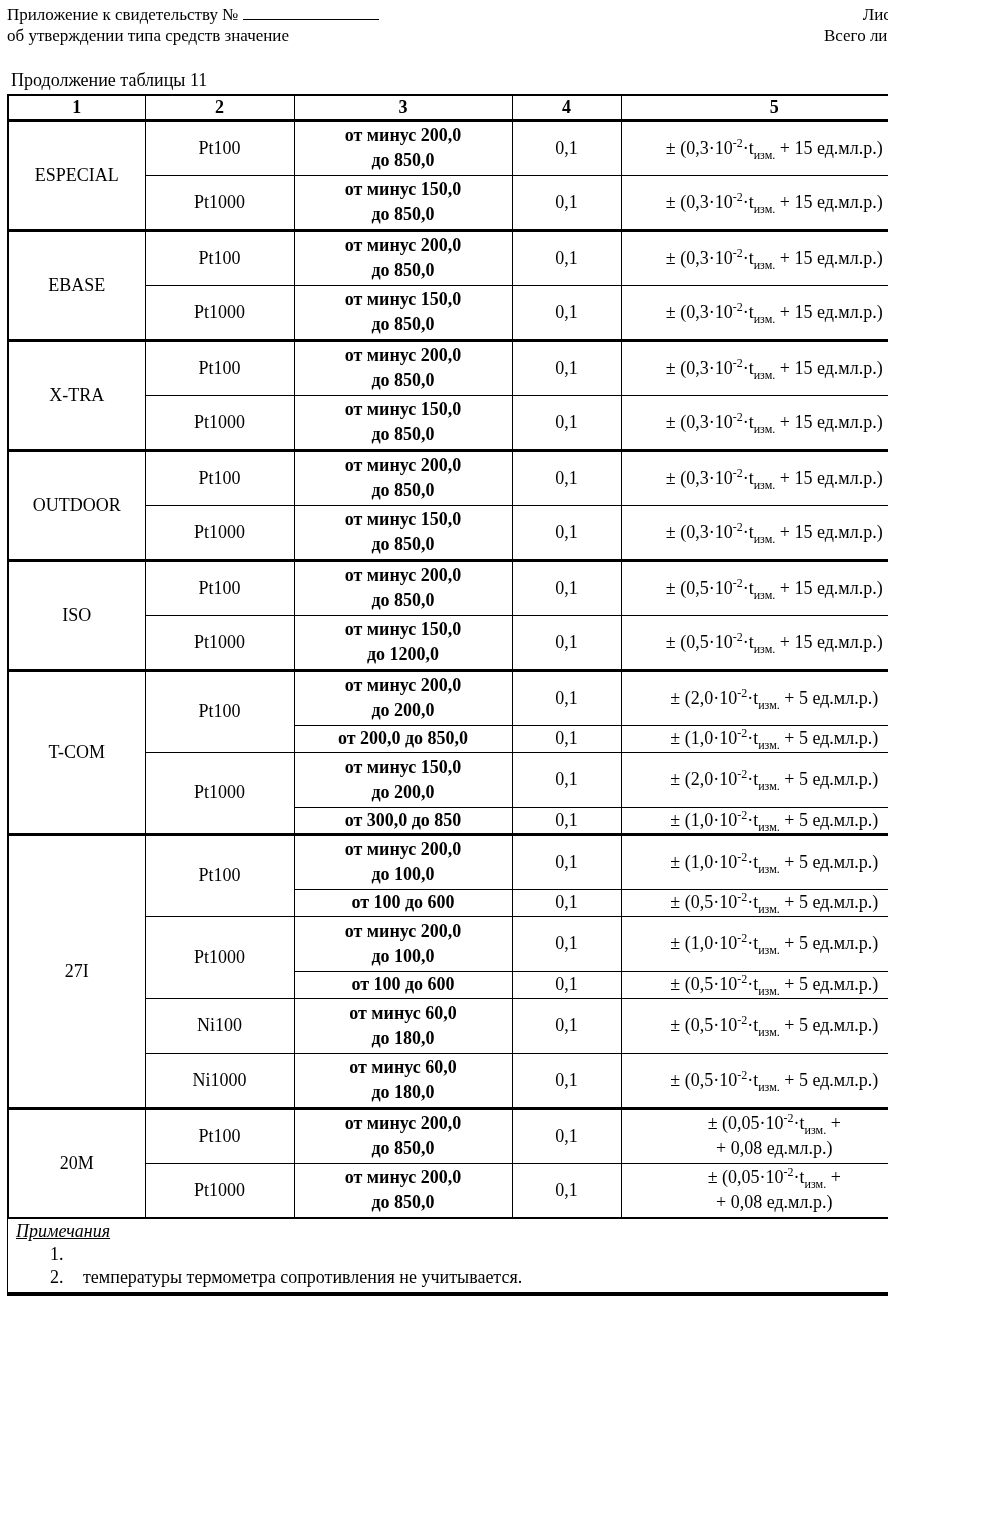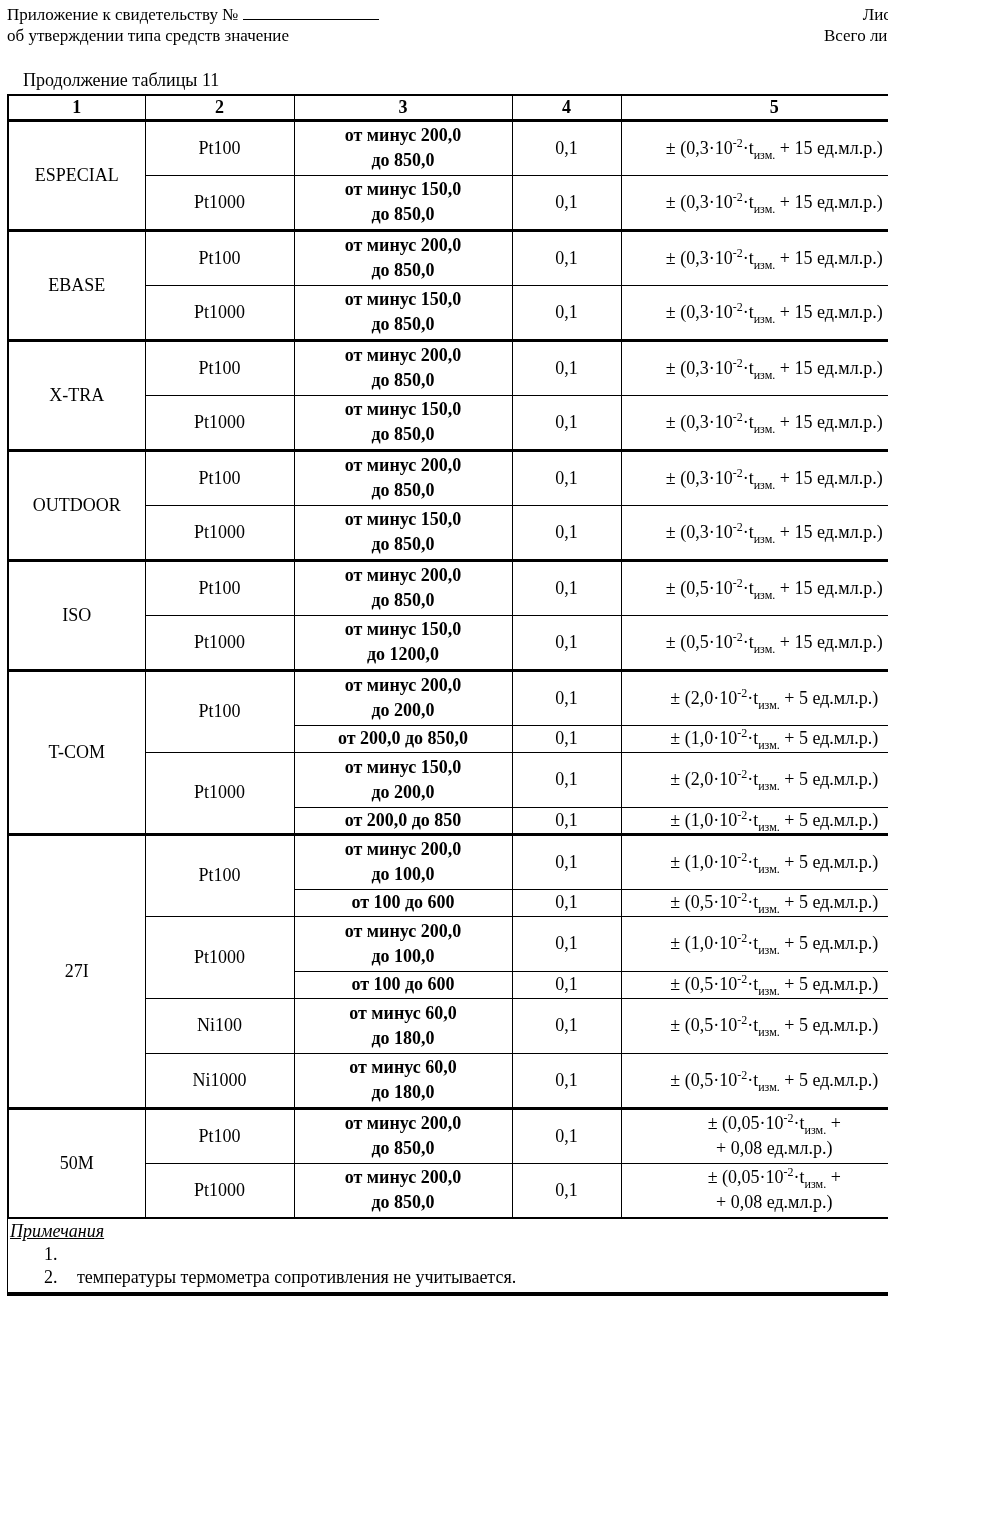--- a/index.html
+++ b/index.html
@@ -12,21 +12,21 @@
   }
   .page { position: relative; width: 888px; height: 1527px; padding: 4px 0 0 7px; overflow: hidden; }
 
   
   .doc-header { display: flex; justify-content: space-between; width: 933px; }
   .doc-header-left { font-size: 17px; line-height: 21px; }
   .blank-line { display: inline-block; width: 136px; height: 15px; border-bottom: 1px solid #000; vertical-align: baseline; }
   .doc-header-right { font-size: 17px; line-height: 21px; text-align: right; }
 
   
-  .table-caption { margin-top: 24px; margin-bottom: 3px; margin-left: 16px; font-size: 18px; }
+  .table-caption { margin-top: 24px; margin-bottom: 3px; margin-left: 4px; font-size: 18px; }
 
   
   table { border-collapse: collapse; table-layout: fixed; width: 920px; border: 2px solid #000; background: #fff; }
   col.c1 { width: 137px; } col.c2 { width: 149px; } col.c3 { width: 218px; }
   col.c4 { width: 109px; } col.c5 { width: 307px; }
   th, td {
     border: 1px solid #000;
     text-align: center; vertical-align: middle;
     font-size: 18px; padding: 0 2px;
     overflow: hidden;
@@ -38,21 +38,21 @@
   td.range-cell { line-height: 25px; font-weight: bold; }
   td.error-cell { line-height: 25px; }
   sup, sub { font-size: 12px; line-height: 0; }
 
   
   .notes-box {
     width: 920px;
     border: 1px solid #000;
     border-top: none;
     border-bottom: 4px solid #000;
-    padding: 1px 4px 3px 2px;
+    padding: 1px 4px 3px 8px;
     font-size: 18px; line-height: 23px;
   }
   .notes-title { font-style: italic; text-decoration: underline; }
   .note-item { display: flex; }
   .note-num { flex: 0 0 33px; margin-left: 34px; }
 
   .artifact { position: absolute; background: #000; }
 </style>
 </head>
 <body>
@@ -167,21 +167,21 @@
           <td>0,1</td>
           <td class="error-cell">± (1,0·10<sup>-2</sup>·t<sub>изм.</sub> + 5 ед.мл.р.)</td>
         </tr>
         <tr class="h2">
           <td rowspan="2">Pt1000</td>
           <td class="range-cell">от минус 150,0<br>до 200,0</td>
           <td>0,1</td>
           <td class="error-cell">± (2,0·10<sup>-2</sup>·t<sub>изм.</sub> + 5 ед.мл.р.)</td>
         </tr>
         <tr class="h1">
-          <td class="range-cell">от 200,0 до 850</td>
+          <td class="range-cell">от 300,0 до 850</td>
           <td>0,1</td>
           <td class="error-cell">± (1,0·10<sup>-2</sup>·t<sub>изм.</sub> + 5 ед.мл.р.)</td>
         </tr>
         <tr class="h2 group-start">
           <td rowspan="6">27I</td>
           <td rowspan="2">Pt100</td>
           <td class="range-cell">от минус 200,0<br>до 100,0</td>
           <td>0,1</td>
           <td class="error-cell">± (1,0·10<sup>-2</sup>·t<sub>изм.</sub> + 5 ед.мл.р.)</td>
         </tr>
@@ -207,21 +207,21 @@
           <td>0,1</td>
           <td class="error-cell">± (0,5·10<sup>-2</sup>·t<sub>изм.</sub> + 5 ед.мл.р.)</td>
         </tr>
         <tr class="h2">
           <td rowspan="1">Ni1000</td>
           <td class="range-cell">от минус 60,0<br>до 180,0</td>
           <td>0,1</td>
           <td class="error-cell">± (0,5·10<sup>-2</sup>·t<sub>изм.</sub> + 5 ед.мл.р.)</td>
         </tr>
         <tr class="h2 group-start">
-          <td rowspan="2">50M</td>
+          <td rowspan="2">20M</td>
           <td rowspan="1">Pt100</td>
           <td class="range-cell">от минус 200,0<br>до 850,0</td>
           <td>0,1</td>
           <td class="error-cell">± (0,05·10<sup>-2</sup>·t<sub>изм.</sub> +<br>+ 0,08 ед.мл.р.)</td>
         </tr>
         <tr class="h2">
           <td rowspan="1">Pt1000</td>
           <td class="range-cell">от минус 200,0<br>до 850,0</td>
           <td>0,1</td>
           <td class="error-cell">± (0,05·10<sup>-2</sup>·t<sub>изм.</sub> +<br>+ 0,08 ед.мл.р.)</td>

